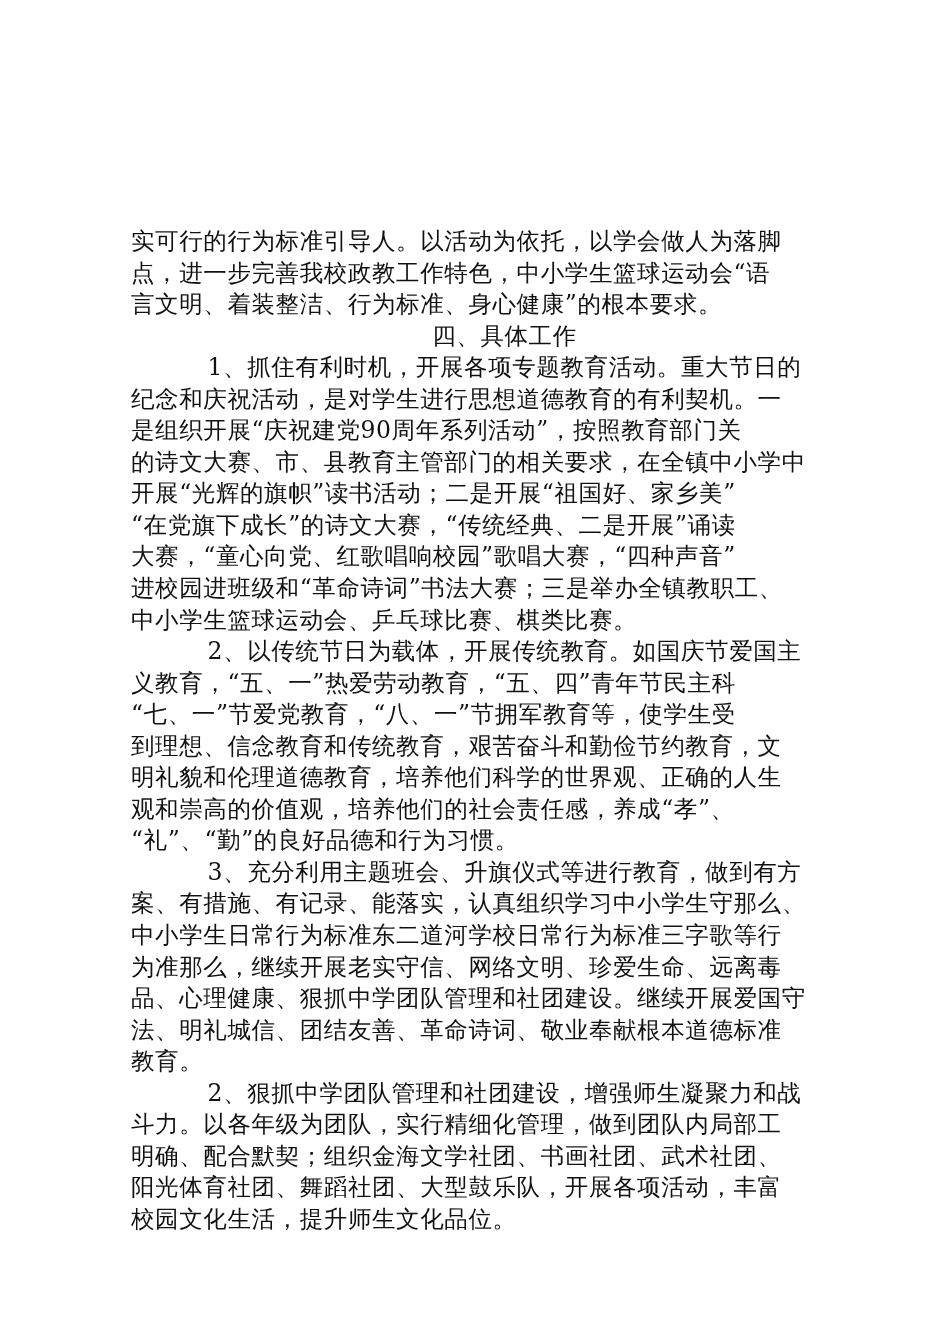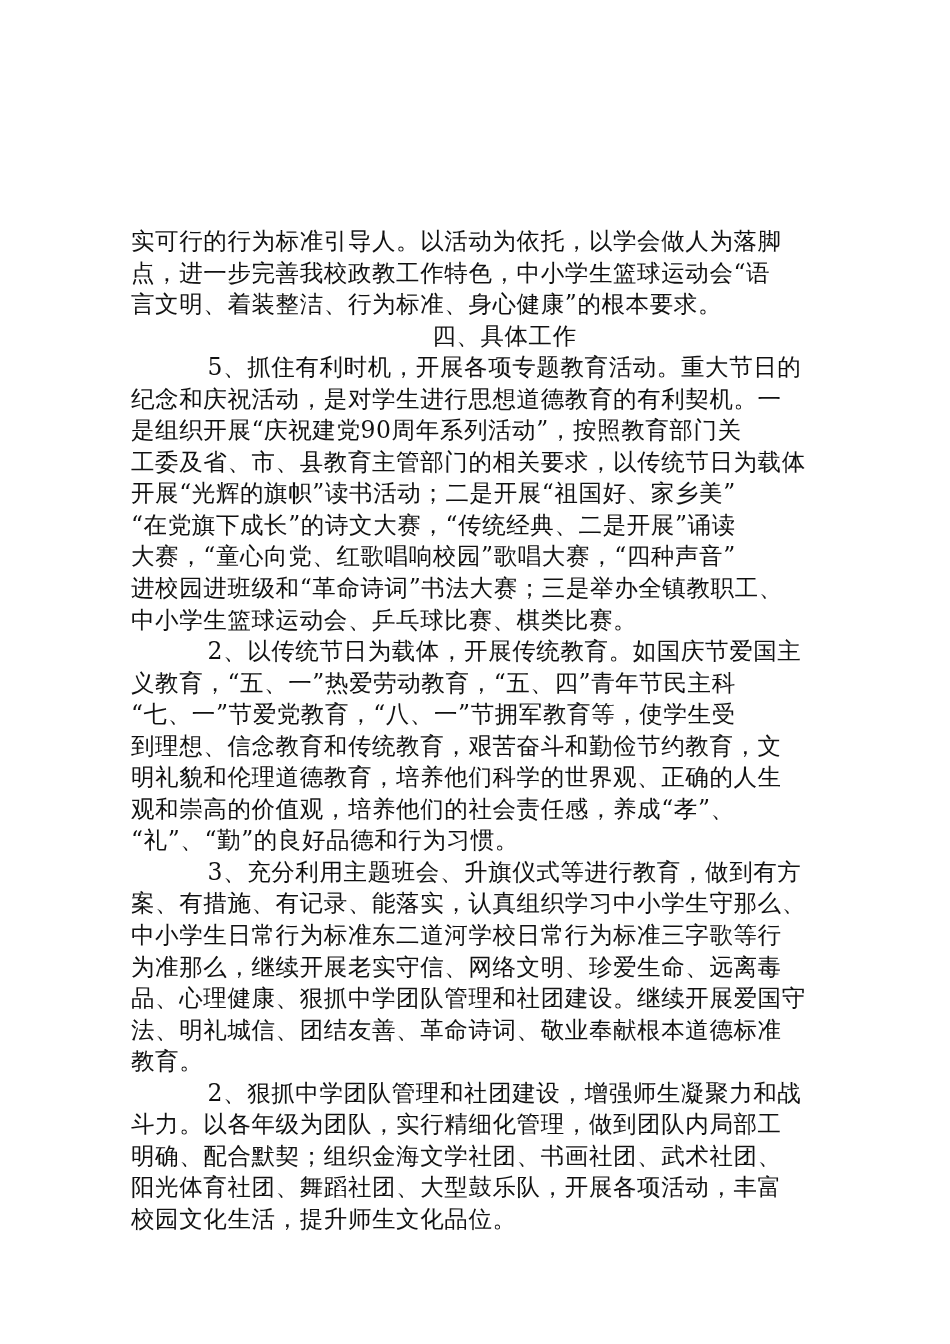--- a/index.html
+++ b/index.html
@@ -23,24 +23,24 @@
   </style>
 </head>
 <body>
 
 <div class="page">
   <div class="text-block">
     <div class="line">实可行的行为标准引导人。以活动为依托，以学会做人为落脚</div>
     <div class="line">点，进一步完善我校政教工作特色，中小学生篮球运动会“语</div>
     <div class="line">言文明、着装整洁、行为标准、身心健康”的根本要求。</div>
     <div class="line indent">四、具体工作</div>
-    <div class="line indent">5、抓住有利时机，开展各项专题教育活动。重大节日的</div>
+    <div class="line indent">1、抓住有利时机，开展各项专题教育活动。重大节日的</div>
     <div class="line">纪念和庆祝活动，是对学生进行思想道德教育的有利契机。一</div>
     <div class="line">是组织开展“庆祝建党90周年系列活动”，按照教育部门关</div>
-    <div class="line">工委及省、市、县教育主管部门的相关要求，以传统节日为载体</div>
+    <div class="line">的诗文大赛、市、县教育主管部门的相关要求，在全镇中小学中</div>
     <div class="line">开展“光辉的旗帜”读书活动；二是开展“祖国好、家乡美”</div>
     <div class="line">“在党旗下成长”的诗文大赛，“传统经典、二是开展”诵读</div>
     <div class="line">大赛，“童心向党、红歌唱响校园”歌唱大赛，“四种声音”</div>
     <div class="line">进校园进班级和“革命诗词”书法大赛；三是举办全镇教职工、</div>
     <div class="line">中小学生篮球运动会、乒乓球比赛、棋类比赛。</div>
     <div class="line indent">2、以传统节日为载体，开展传统教育。如国庆节爱国主</div>
     <div class="line">义教育，“五、一”热爱劳动教育，“五、四”青年节民主科</div>
     <div class="line">“七、一”节爱党教育，“八、一”节拥军教育等，使学生受</div>
     <div class="line">到理想、信念教育和传统教育，艰苦奋斗和勤俭节约教育，文</div>
     <div class="line">明礼貌和伦理道德教育，培养他们科学的世界观、正确的人生</div>

